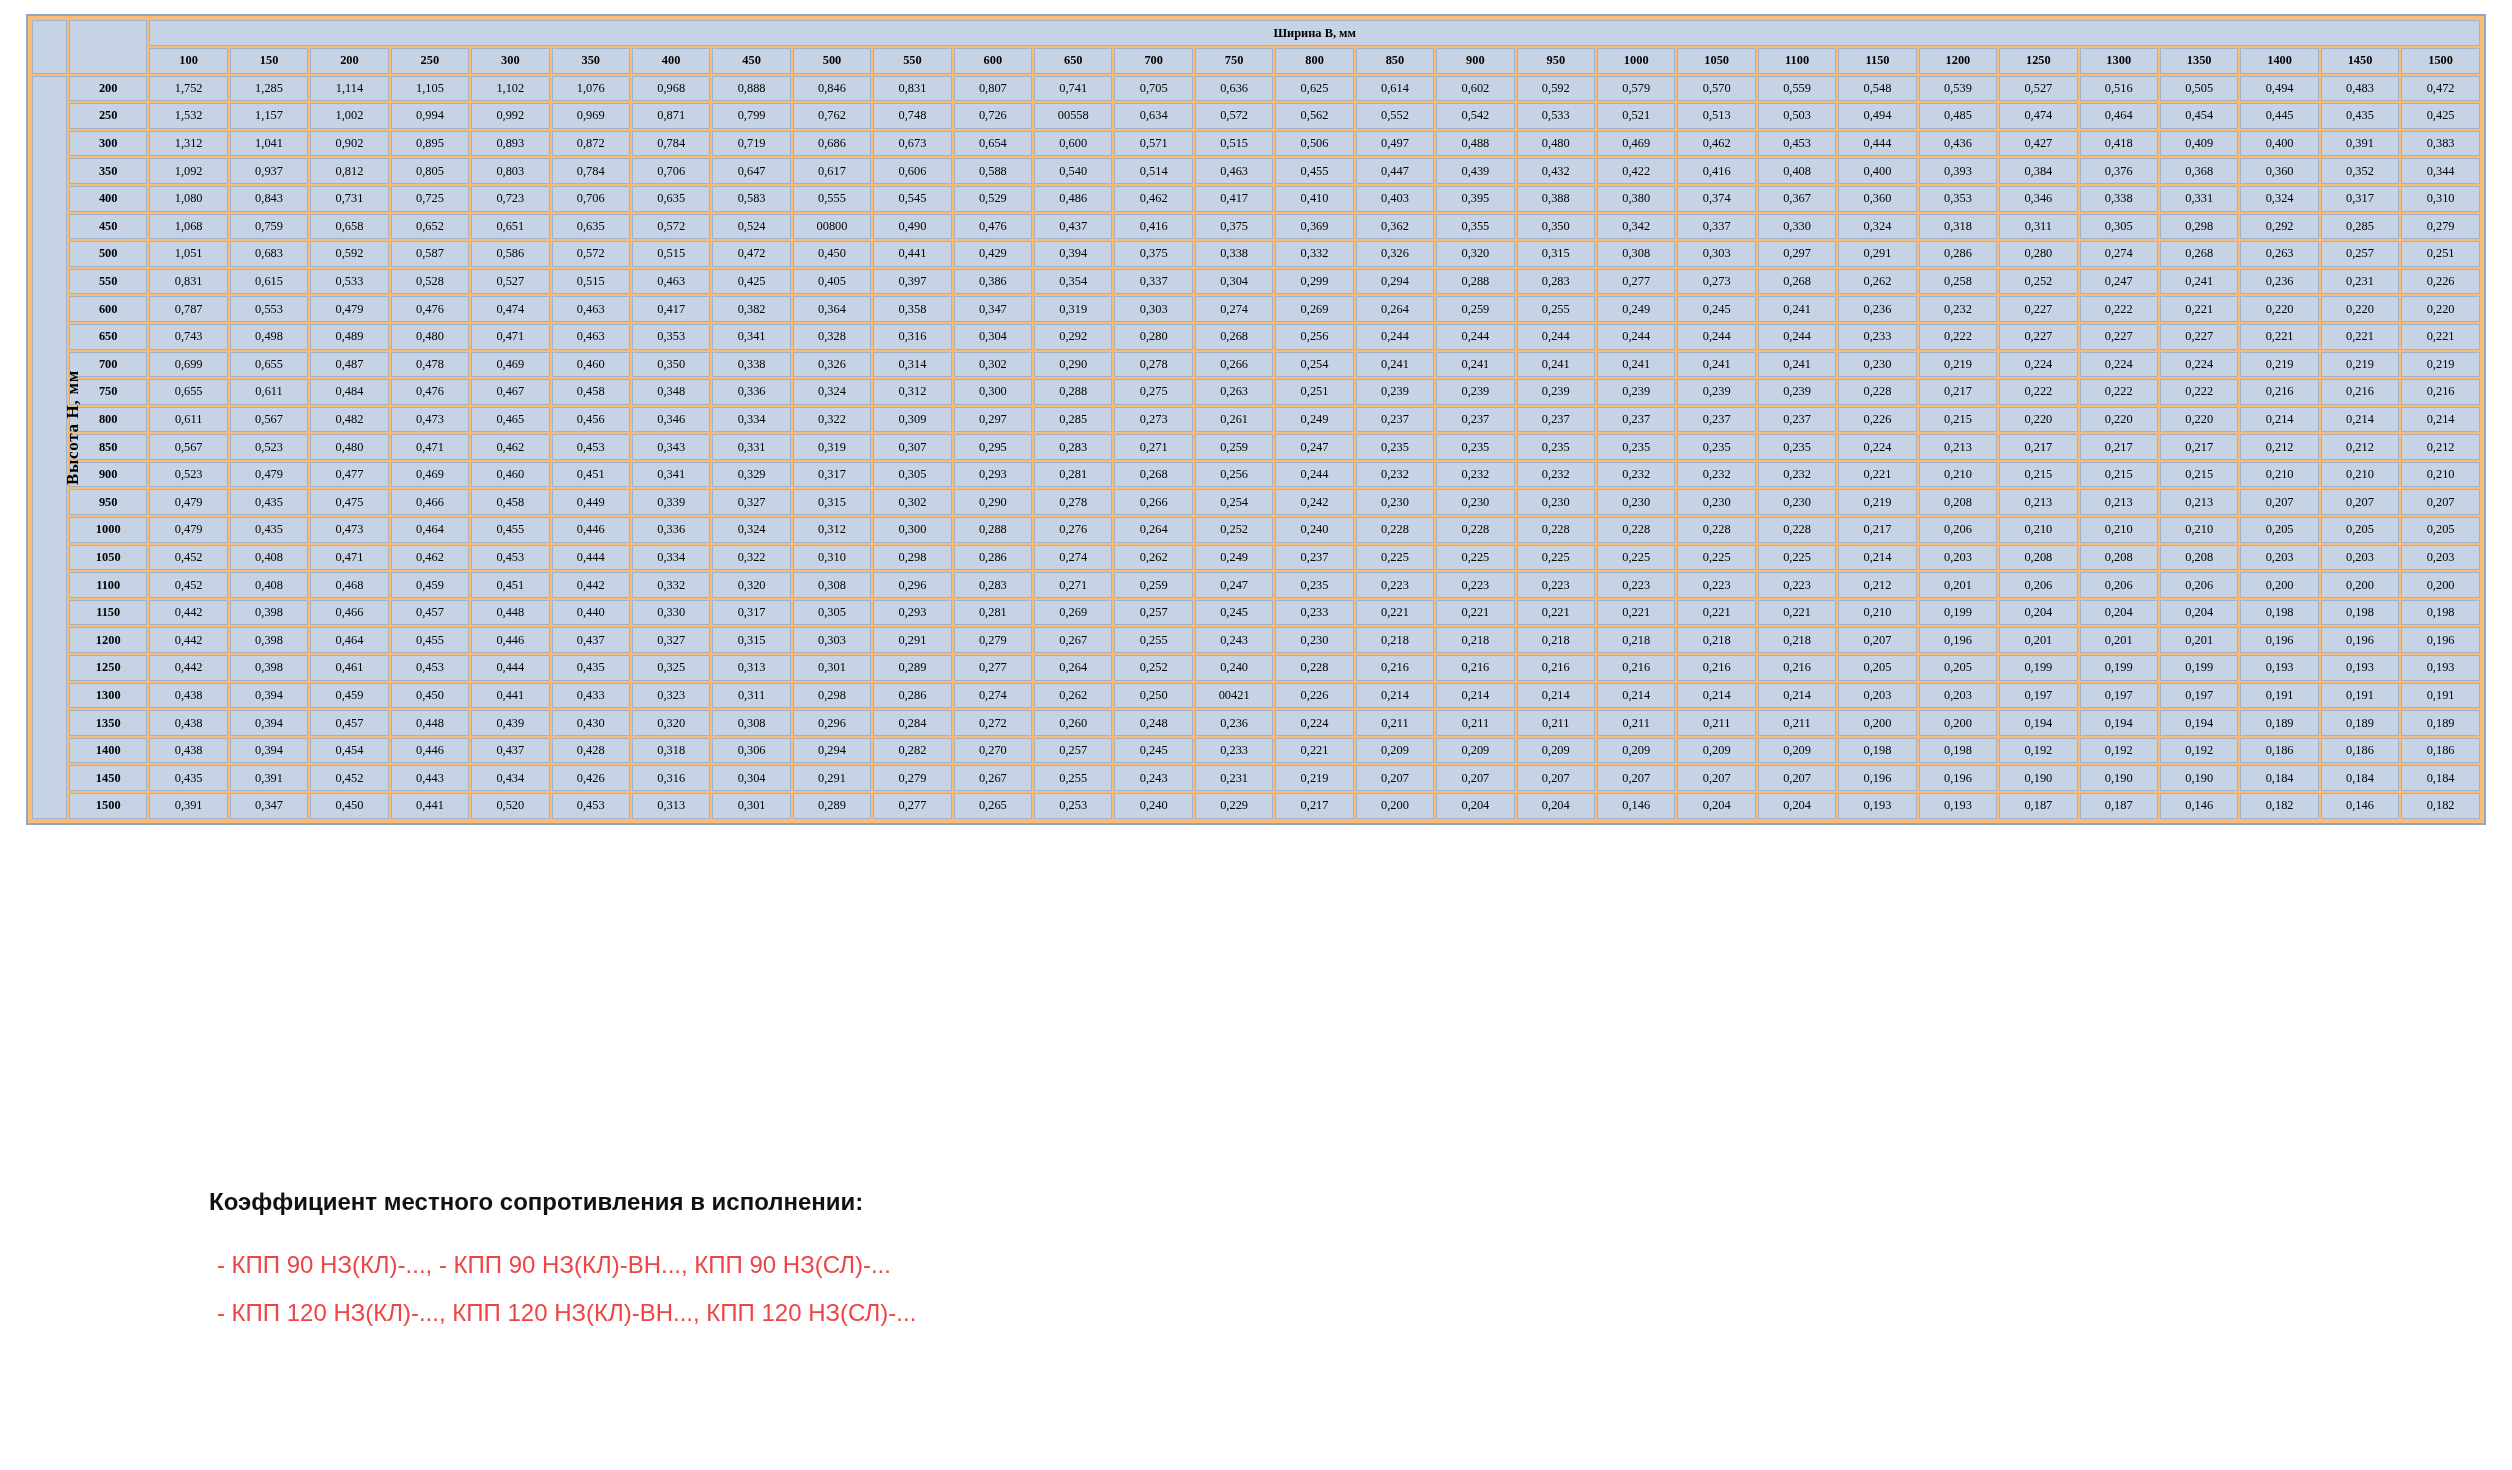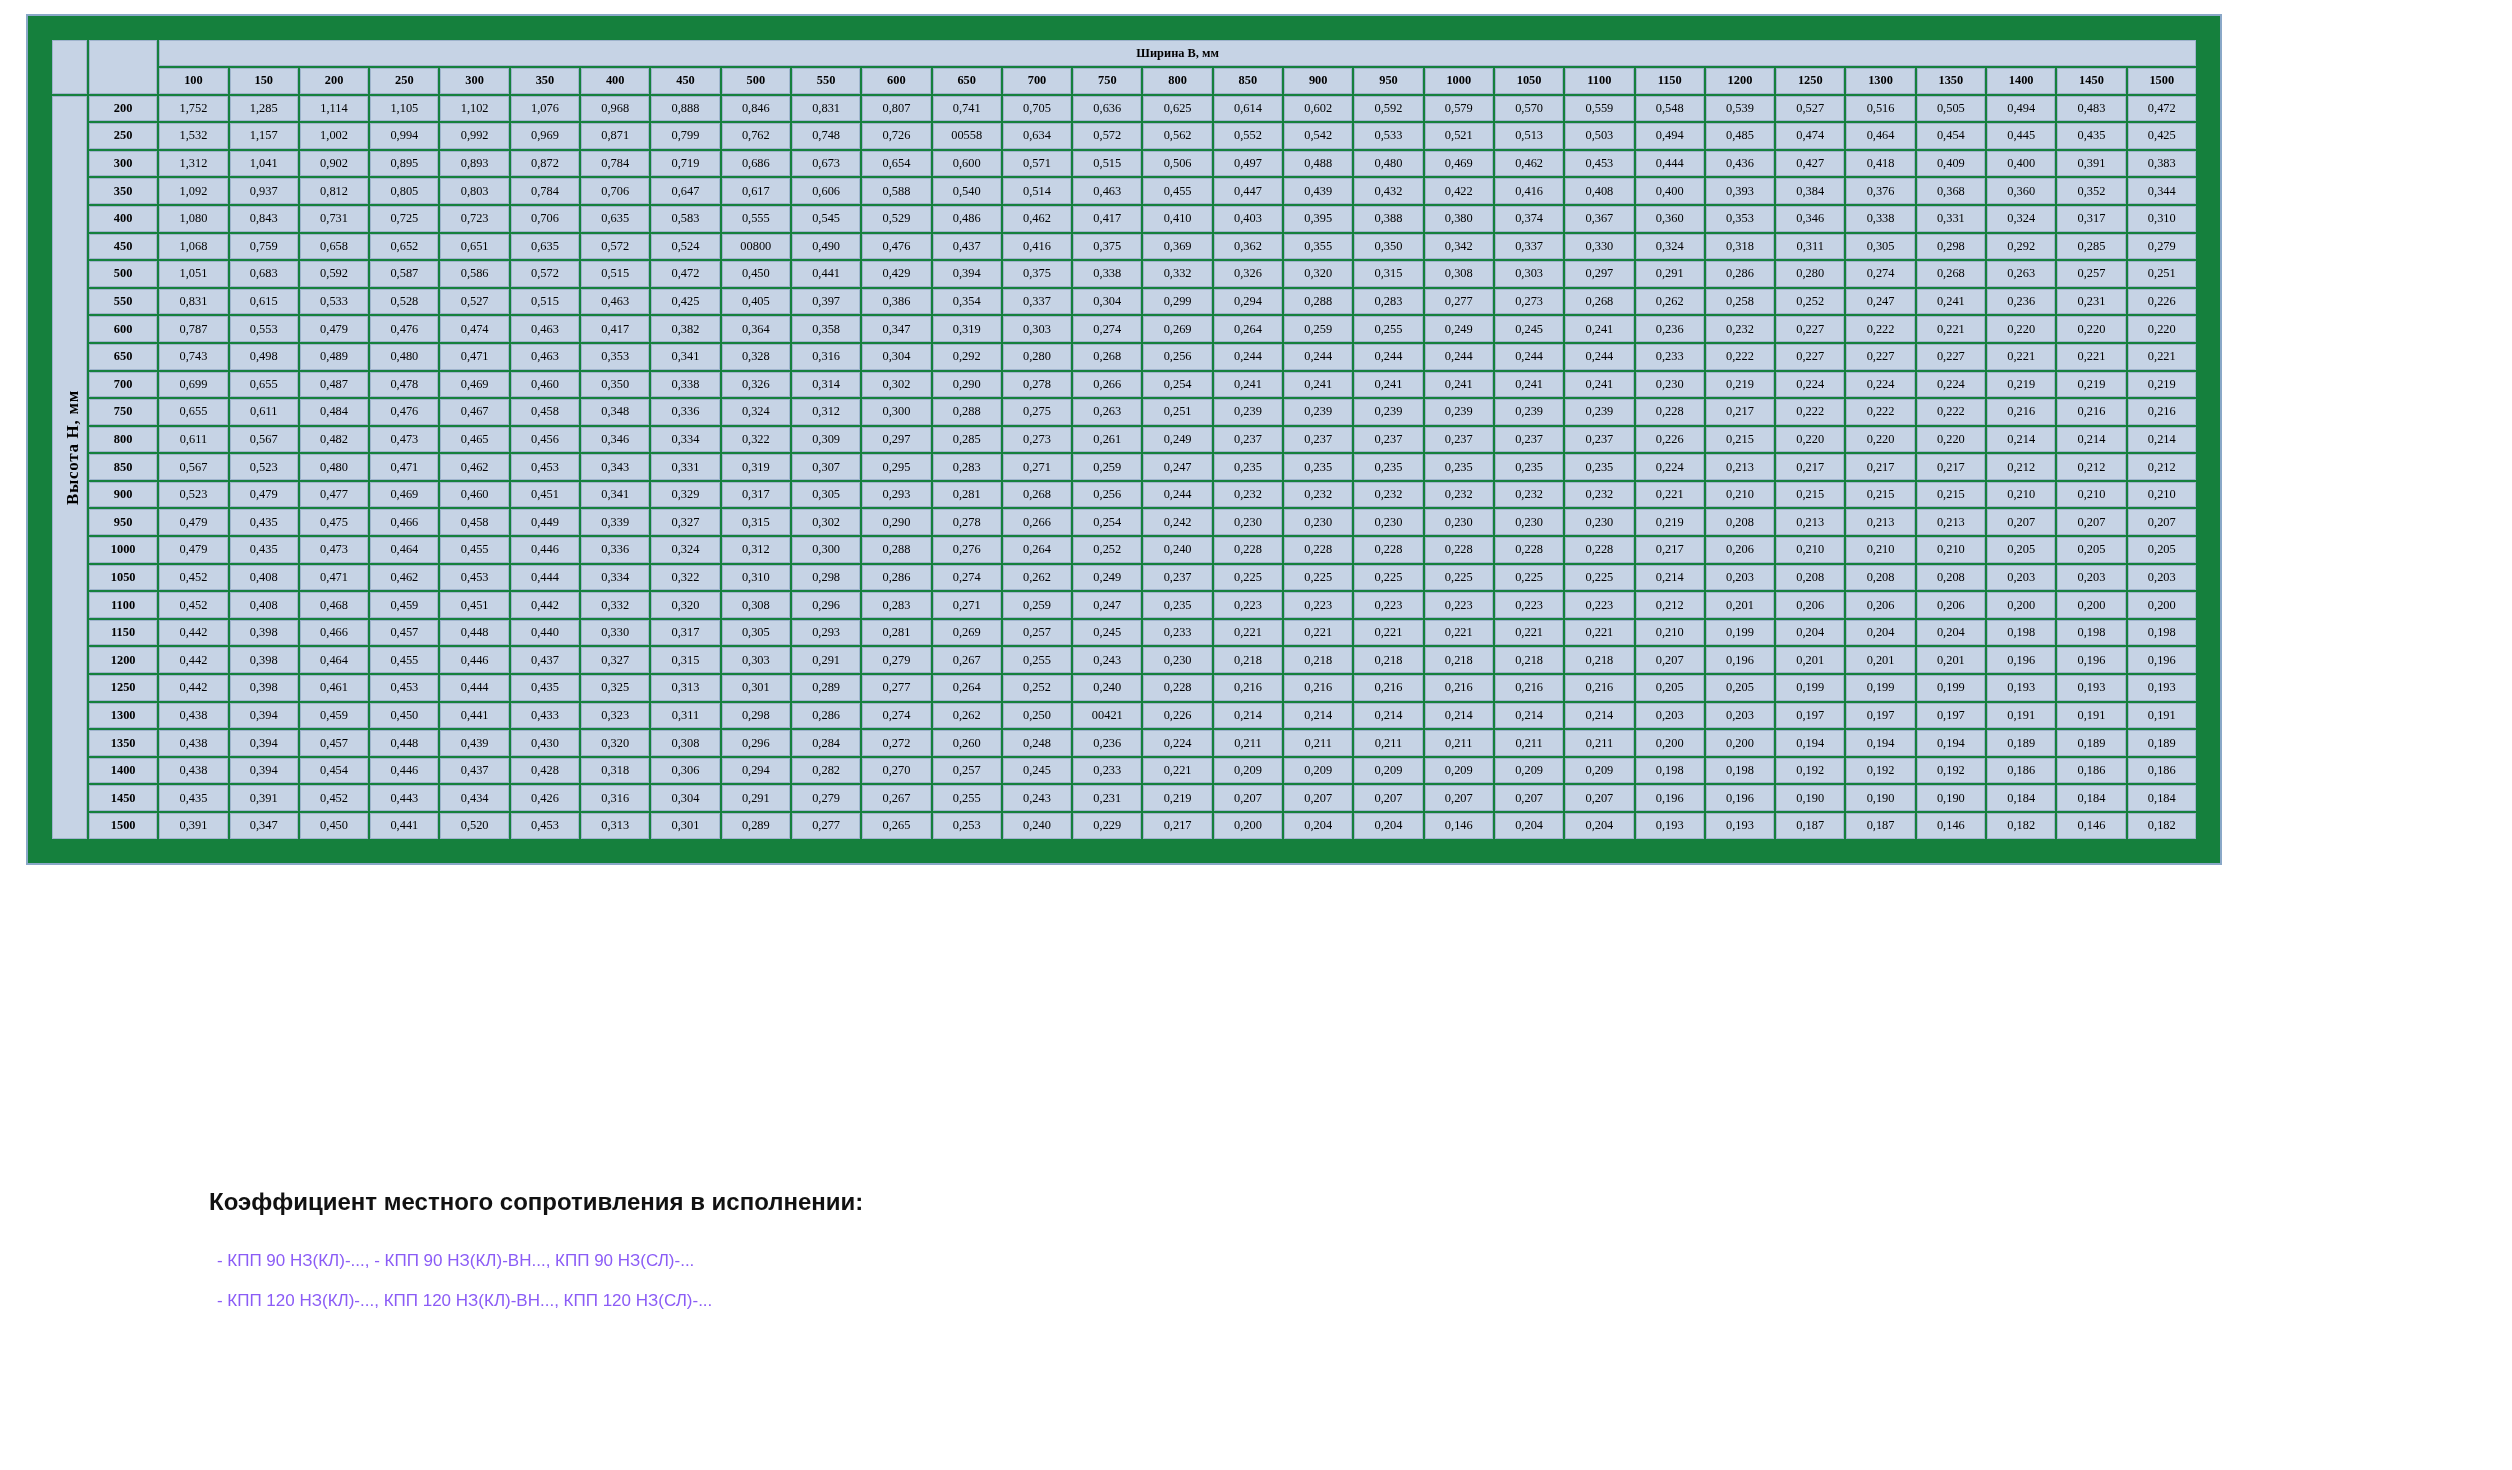--- a/index.html
+++ b/index.html
@@ -2,25 +2,25 @@
 <html style="font-size:10.5px"><head>
 <meta charset="utf-8">
 <style>
   html,body{margin:0;padding:0;background:#ffffff;}
   body{font-family:"Liberation Serif", serif; width:2512px; height:1470px; overflow:hidden;}
   .page{position:relative;width:2512px;height:1470px;}
 
   .table-wrap{
     position:absolute;
     left:26px; top:14.4px;
-    width:2196px;
+    width:2460px;
     border:2px solid #8aa8c8;
-    background:#15803d;
+    background:#fdba74;
     box-sizing:border-box;
-    padding:22px;
+    padding:2px;
   }
   table.grid{
     border-collapse:separate;
     border-spacing:2px;
     width:100%;
     table-layout:fixed;
   }
   table.grid td, table.grid th{
     background:#c6d3e5;
     border:0.7px solid #9fb3cc;
@@ -75,23 +75,23 @@
     font-family:"Liberation Sans", sans-serif;
     color:#1a1a1a;
   }
   .notes h2{
     font-size:24px;
     font-weight:bold;
     margin:0 0 35px 0;
     color:#111;
   }
   .notes p{
-    font-size:17px;
+    font-size:24px;
     margin:0 0 19.6px 7.9px;
-    color:#8b5cf6;
+    color:#ef4444;
   }
 </style>
 </head>
 <body>
 
 <div class="page">
 
   <div class="table-wrap">
     <table class="grid">
       <thead>

